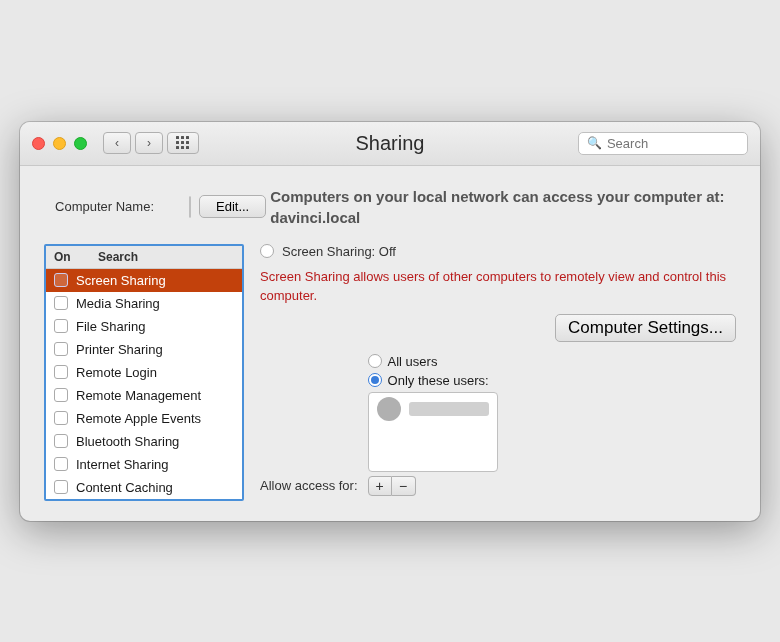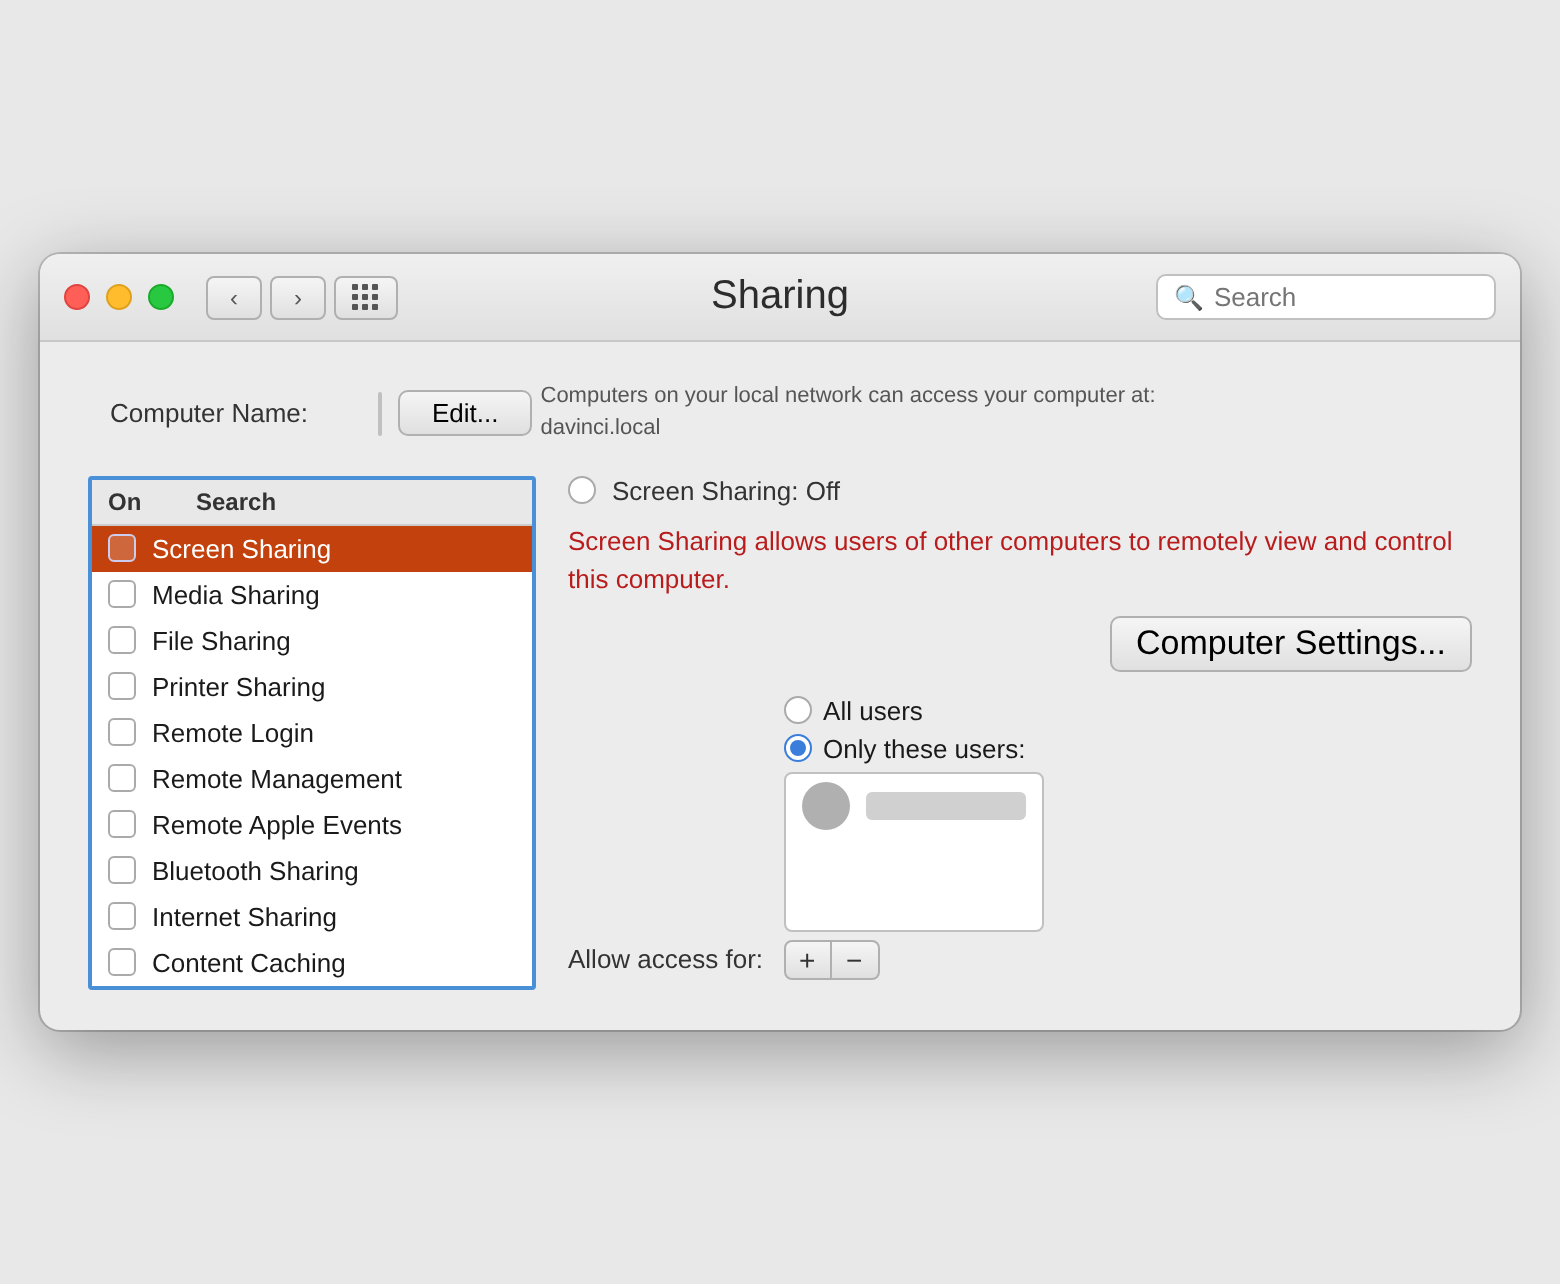--- a/index.html
+++ b/index.html
@@ -157,31 +157,32 @@
     .edit-btn {
       padding: 3px 16px;
       background: linear-gradient(to bottom, #f5f5f5, #e0e0e0);
       border: 1px solid #b0b0b0;
       border-radius: 5px;
       font-size: 13px;
       cursor: pointer;
       white-space: nowrap;
     }
     .computer-name-sub {
-      font-size: 11px;
+      font-size: 15px;
       color: #555;
       line-height: 1.4;
+      font-weight: bold;
     }
     .main-section {
       display: flex;
       gap: 16px;
       margin-top: 16px;
     }
     .service-list-container {
-      width: 224px;
+      width: 200px;
       border: 2px solid #4a90d9;
       border-radius: 2px;
       background: white;
       overflow: hidden;
       flex-shrink: 0;
     }
     .service-list-header {
       display: flex;
       align-items: center;
       padding: 4px 8px;

